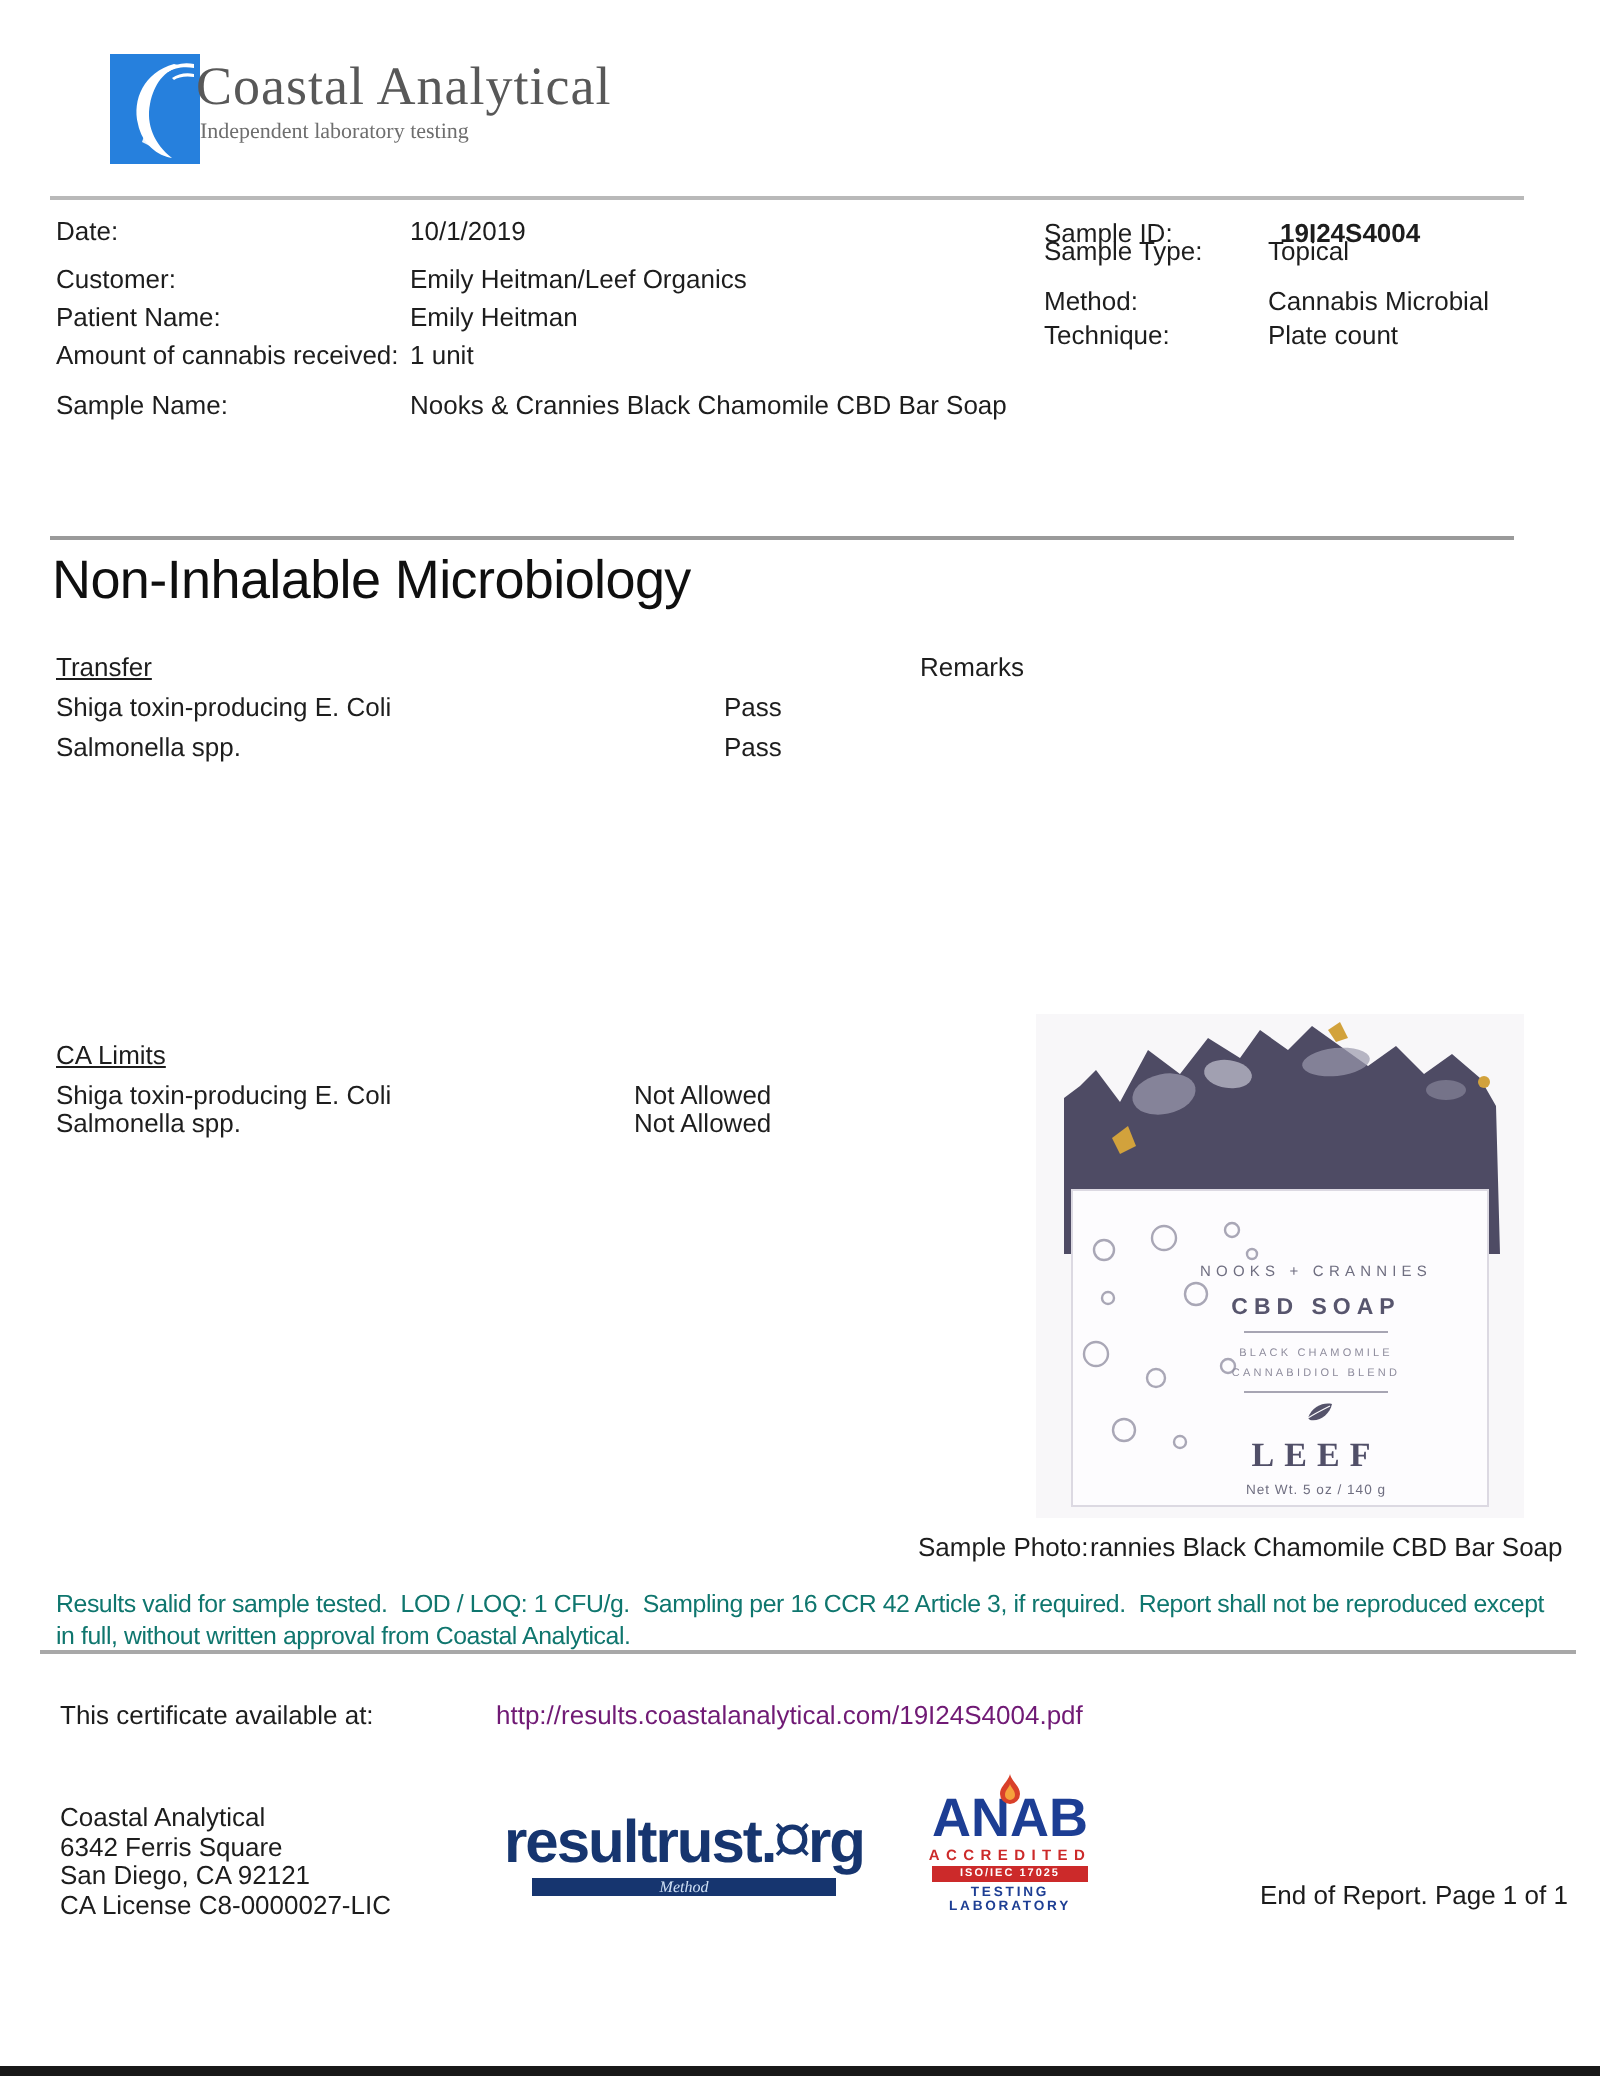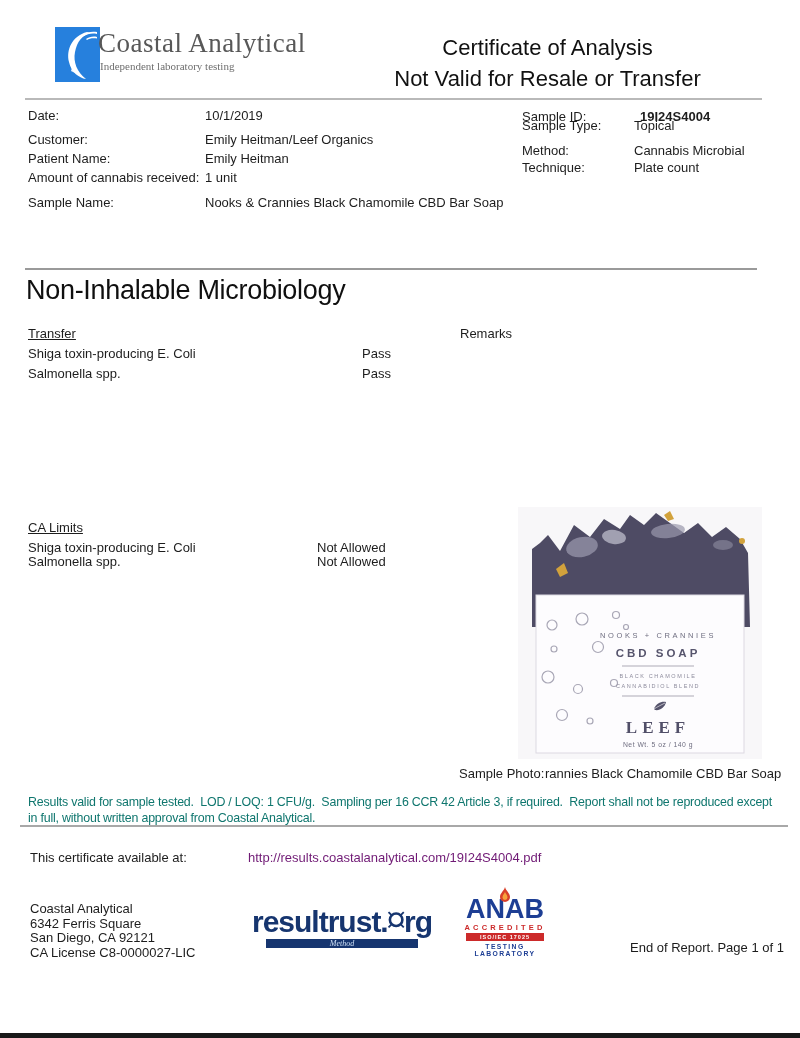--- a/index.html
+++ b/index.html
@@ -52,24 +52,20 @@
     <svg width="45" height="55" viewBox="0 0 45 55">
       <path d="M32 5 C17 9 11 23 14 35 C16 45 24 51 31 52 C22 45 18 35 20 25 C22 15 27 8 36 6 Z" fill="#ffffff"></path>
       <path d="M28 8 C32 5 37 4 42 5 L42 7 C37 6 32 7 29 9 Z" fill="#ffffff"></path>
       <path d="M31 12 C34 10 38 9 42 10 L42 11.5 C38 10.8 34 11.5 32 13 Z" fill="#ffffff"></path>
       <path d="M18 38 L20 46 L16 44 Z" fill="#ffffff" opacity="0.9"></path>
     </svg>
   </div>
   <div class="abs brand-name">Coastal Analytical</div>
   <div class="abs brand-tagline">Independent laboratory testing</div>
 
-  <div class="abs title-block">
-    <div>Certificate of Analysis</div>
-    <div>Not Valid for Resale or Transfer</div>
-  </div>
 
   <div class="abs hr hr1"></div>
 
   <div class="abs row" style="left:28px;top:108px;width:480px;">
     <span>Date:</span>
     <span class="val" style="left:177px;">10/1/2019</span>
   </div>
   <div class="abs row" style="left:28px;top:132px;width:480px;">
     <span>Customer:</span>
     <span class="val" style="left:177px;">Emily Heitman/Leef Organics</span>

